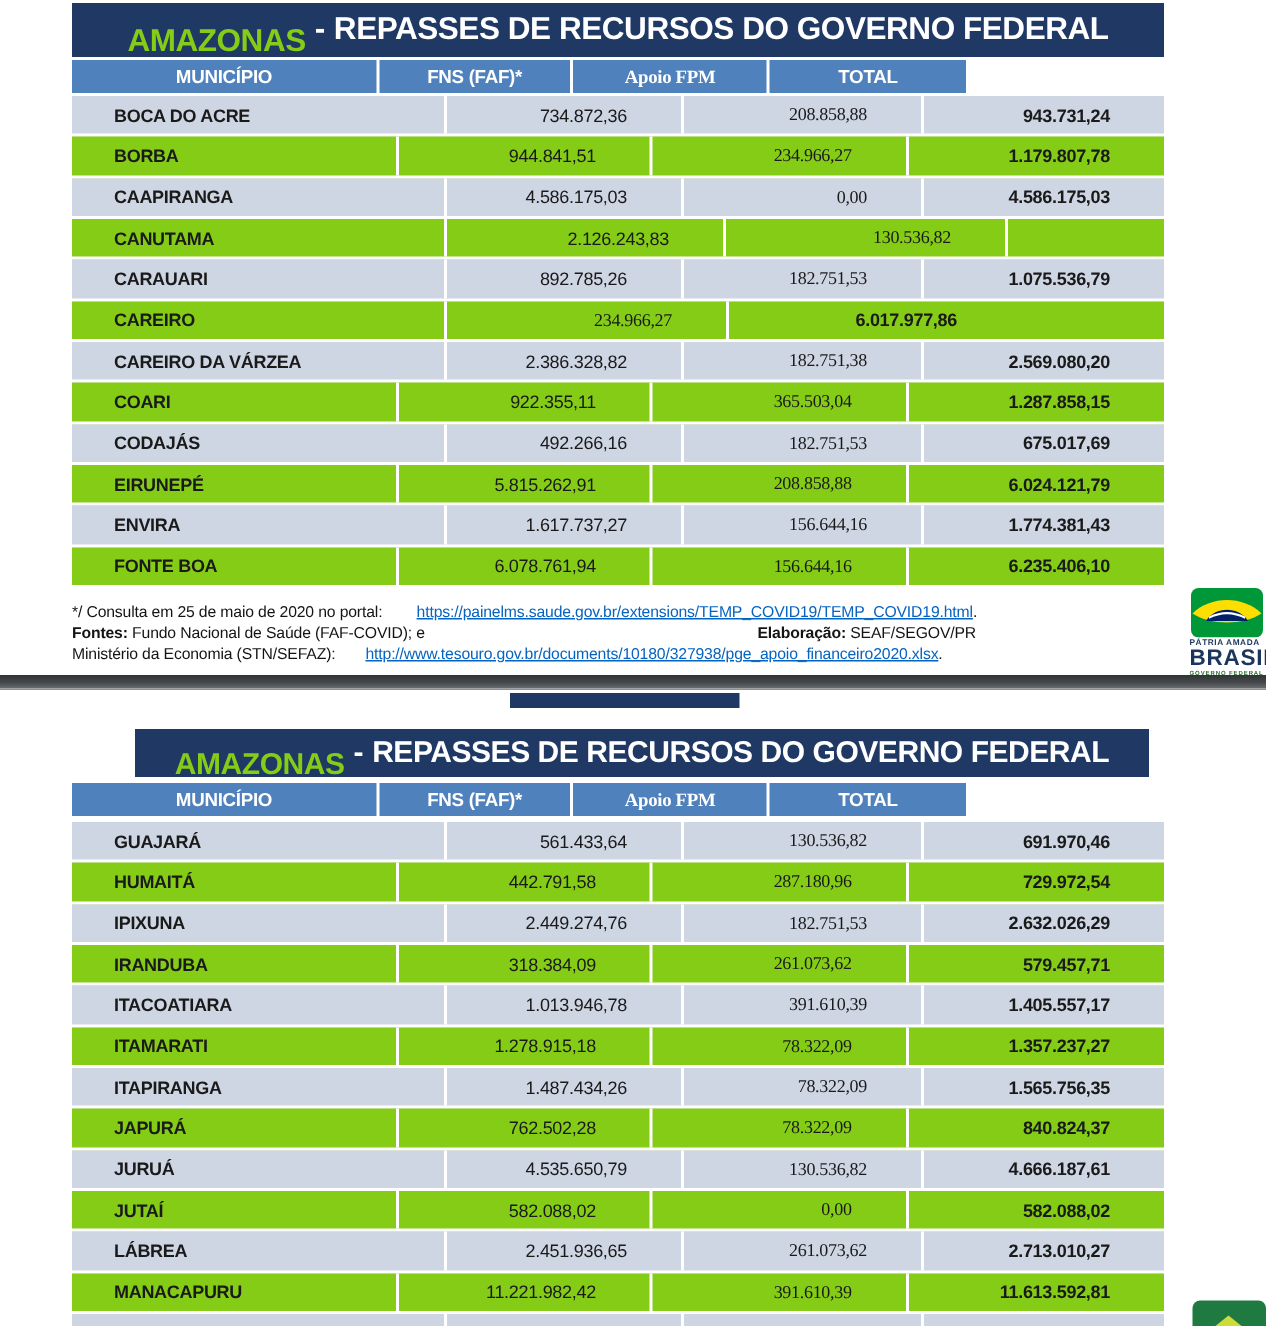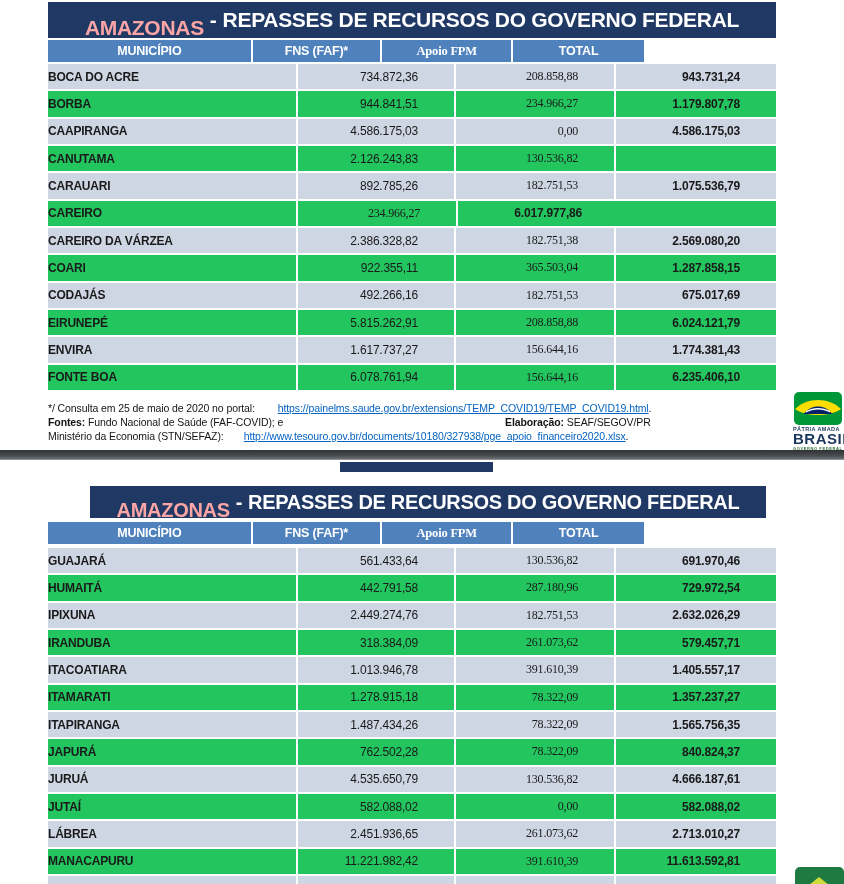--- a/index.html
+++ b/index.html
@@ -6,45 +6,45 @@
   .page{
     position:relative;width:844px;height:884px;background:#ffffff;
     overflow:hidden;font-family:"Liberation Sans",sans-serif;color:#1a1a1a;
   }
   
   .title-bar{
     position:absolute;background:#1f3864;color:#ffffff;
     display:flex;align-items:center;justify-content:center;
     font-weight:bold;font-size:21px;letter-spacing:-0.3px;white-space:nowrap;
   }
-  .title-bar .state{color:#fca5a5;margin-right:6px;margin-top:16px;}
+  .title-bar .state{color:#84cc16;margin-right:6px;margin-top:16px;}
   .title-bar .dash{margin-right:6px;}
   .t1{left:48px;top:2px;width:728px;height:36px;}
   .t2{left:90px;top:486px;width:676px;height:32px;font-size:20px;}
   
   .thead{
     position:absolute;left:48px;width:596px;height:24px;display:flex;
     background:#4f81bd;border-bottom:2px solid #ffffff;box-sizing:border-box;
   }
   .h1{top:40px;} .h2{top:522px;}
   .th{
     color:#ffffff;font-weight:bold;font-size:12.5px;
     display:flex;align-items:center;justify-content:center;height:100%;
     box-sizing:border-box;letter-spacing:-0.2px;
   }
   
   .tbody{position:absolute;left:48px;width:728px;}
   .b1{top:64px;} .b2{top:548px;}
   .tr{display:flex;height:27.33px;border-bottom:2px solid #ffffff;box-sizing:border-box;}
   .tr.odd{background:#ced5e3;}
-  .tr.even{background:#22c55e;}
+  .tr.even{background:#84cc16;gap:28px;}
   .cell{box-sizing:border-box;height:100%;display:flex;align-items:center;font-size:12px;letter-spacing:-0.2px;}
   .w0{width:250px;} .w1{width:158px;} .w2{width:160px;font-family:Liberation Serif, serif;} .w3{width:160px;}
   .sep{border-right:2px solid #ffffff;}
-  .td-name{padding-left:0;font-weight:bold;}
+  .td-name{padding-left:28px;font-weight:bold;}
   .td-num{justify-content:flex-end;padding-right:36px;}
   .td-total{font-weight:bold;}
   .partial-row{position:absolute;left:48px;top:876px;width:728px;height:8px;display:flex;background:#ced5e3;}
   .partial-row .cell{height:8px;}
   
   .footnote{
     position:absolute;left:48px;top:401px;width:710px;
     font-size:10.5px;line-height:14px;color:#141414;letter-spacing:-0.1px;
   }
   .footnote b{font-weight:bold;}

